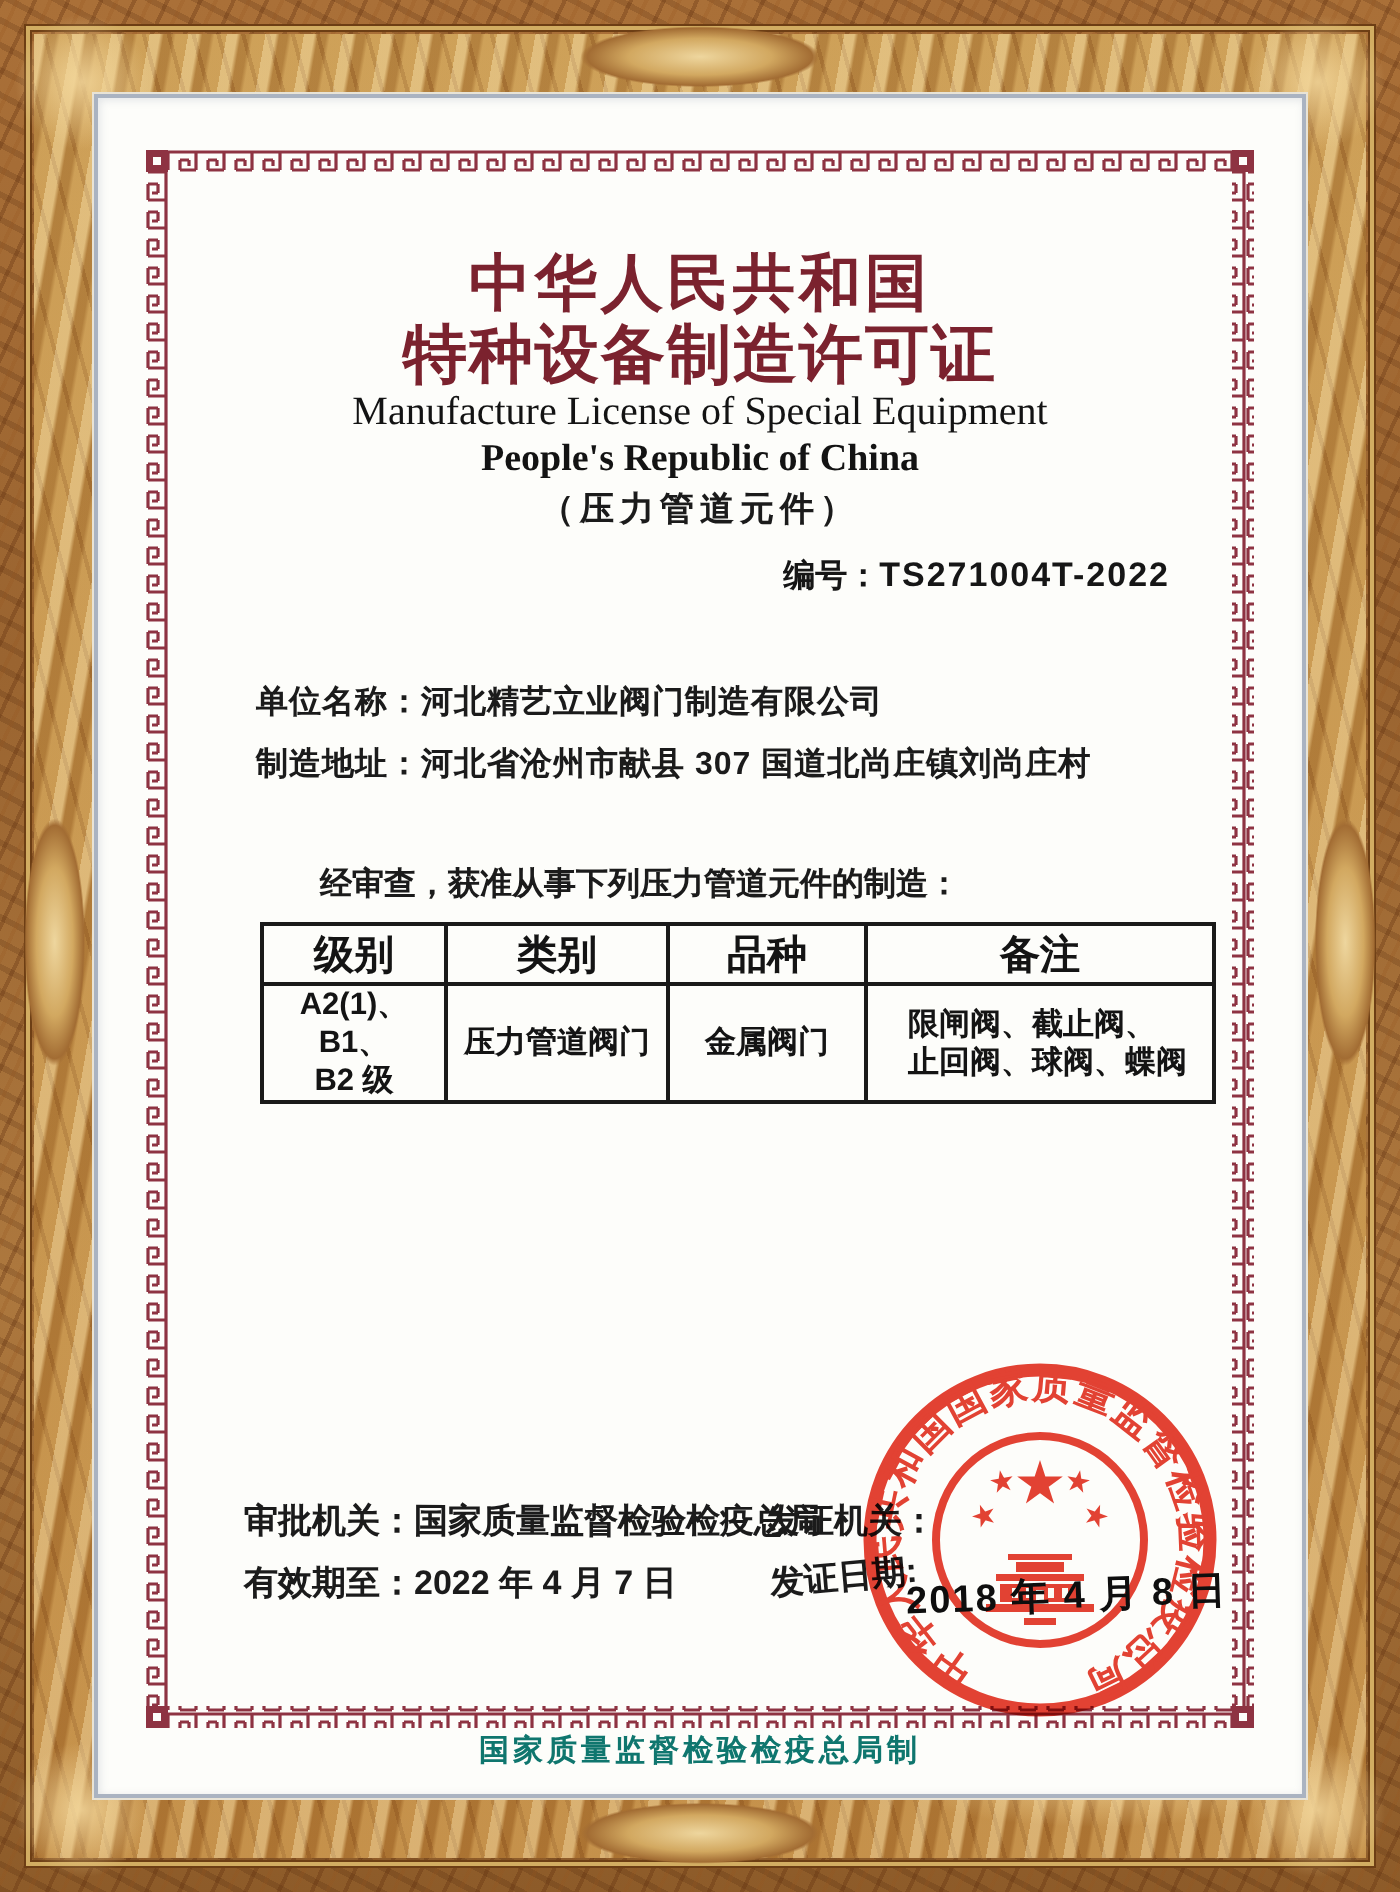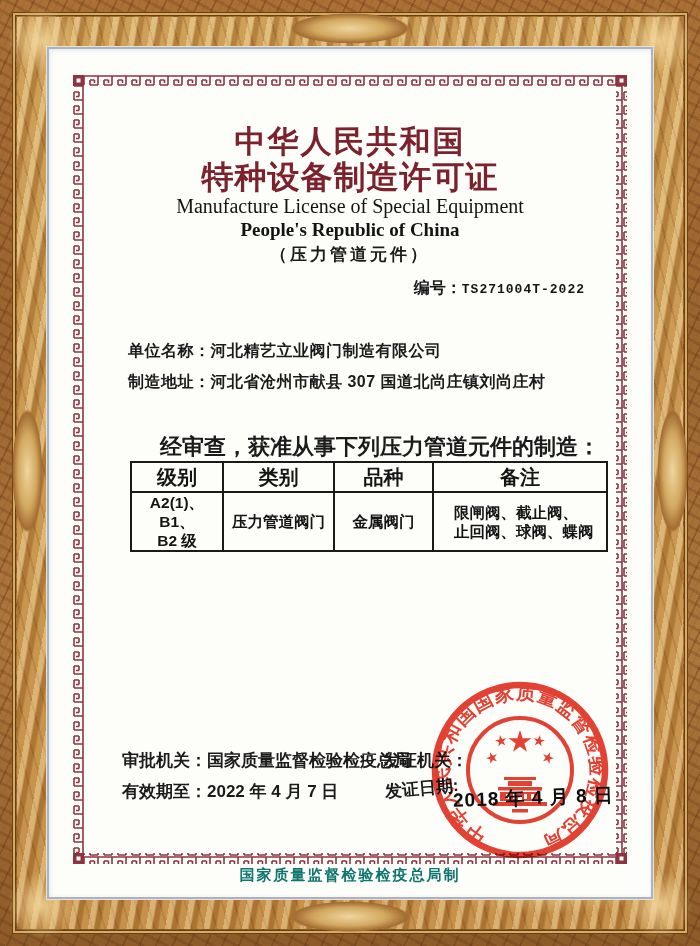--- a/index.html
+++ b/index.html
@@ -40,25 +40,25 @@
   .abs{position:absolute;left:0;width:100%;text-align:center;}
   .cn{font-family:"Liberation Sans",sans-serif;}
   .en{font-family:"Liberation Serif",serif;}
   .t-red{color:#7b222e;}
   .title1{top:72px;font-size:31px;font-weight:900;letter-spacing:2px;}
   .title2{top:107px;font-size:32px;font-weight:900;letter-spacing:1px;}
   .eng1{top:146px;font-size:20px;font-weight:normal;color:#131313;}
   .eng2{top:170px;font-size:19px;font-weight:bold;color:#131313;}
   .subtitle{top:194px;font-size:17px;font-weight:bold;color:#1b1b1b;letter-spacing:3px;}
   .license{position:absolute;top:229px;right:66px;font-size:16px;font-weight:bold;color:#161616;}
-  .license .num{font-family:Liberation Mono, monospace;font-size:13px;letter-spacing:1px;}
+  .license .num{font-family:Liberation Sans, sans-serif;font-size:17px;letter-spacing:1px;}
   .infoline{position:absolute;left:79px;font-size:16px;font-weight:bold;color:#1b1b1b;letter-spacing:.5px;}
   .company{top:292px;}
   .address{top:323px;}
-  .note{position:absolute;left:111px;top:383px;font-size:22px;font-weight:bold;color:#1b1b1b;}
+  .note{position:absolute;left:111px;top:383px;font-size:16px;font-weight:bold;color:#1b1b1b;}
   
   table.lic{position:absolute;left:81px;top:412px;border-collapse:collapse;table-layout:fixed;
     font-size:15.5px;font-weight:bold;color:#141414;}
   table.lic td,table.lic th{border:2px solid #1a1a1a;text-align:center;vertical-align:middle;padding:0 3px;}
   table.lic th{height:28px;font-size:20px;}
   table.lic td{height:42px;line-height:19px;}
   .w1{width:84px;}.w2{width:103px;}.w3{width:91px;}.w4{width:166px;}
   
   .f-line{position:absolute;font-size:17px;font-weight:bold;color:#1b1b1b;}
   .approver{left:73px;top:700px;}

